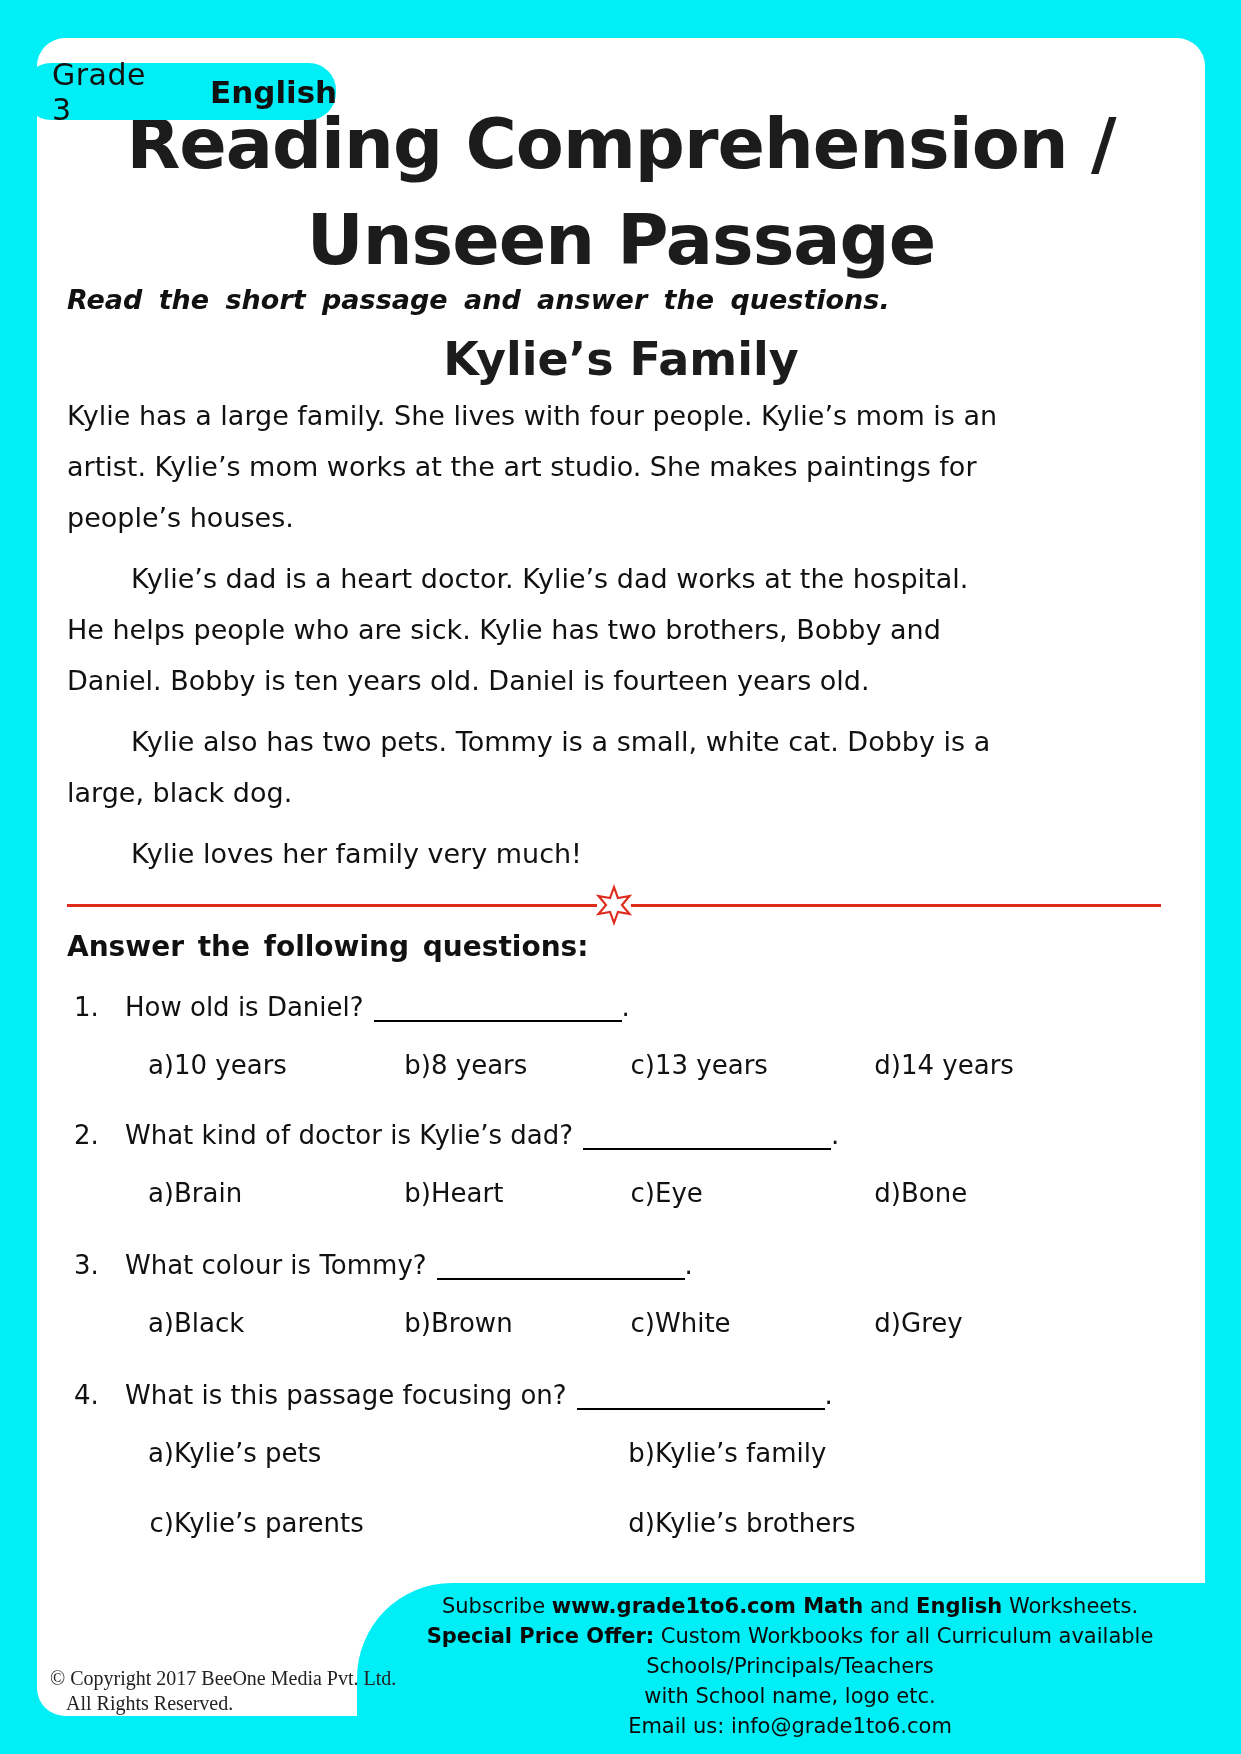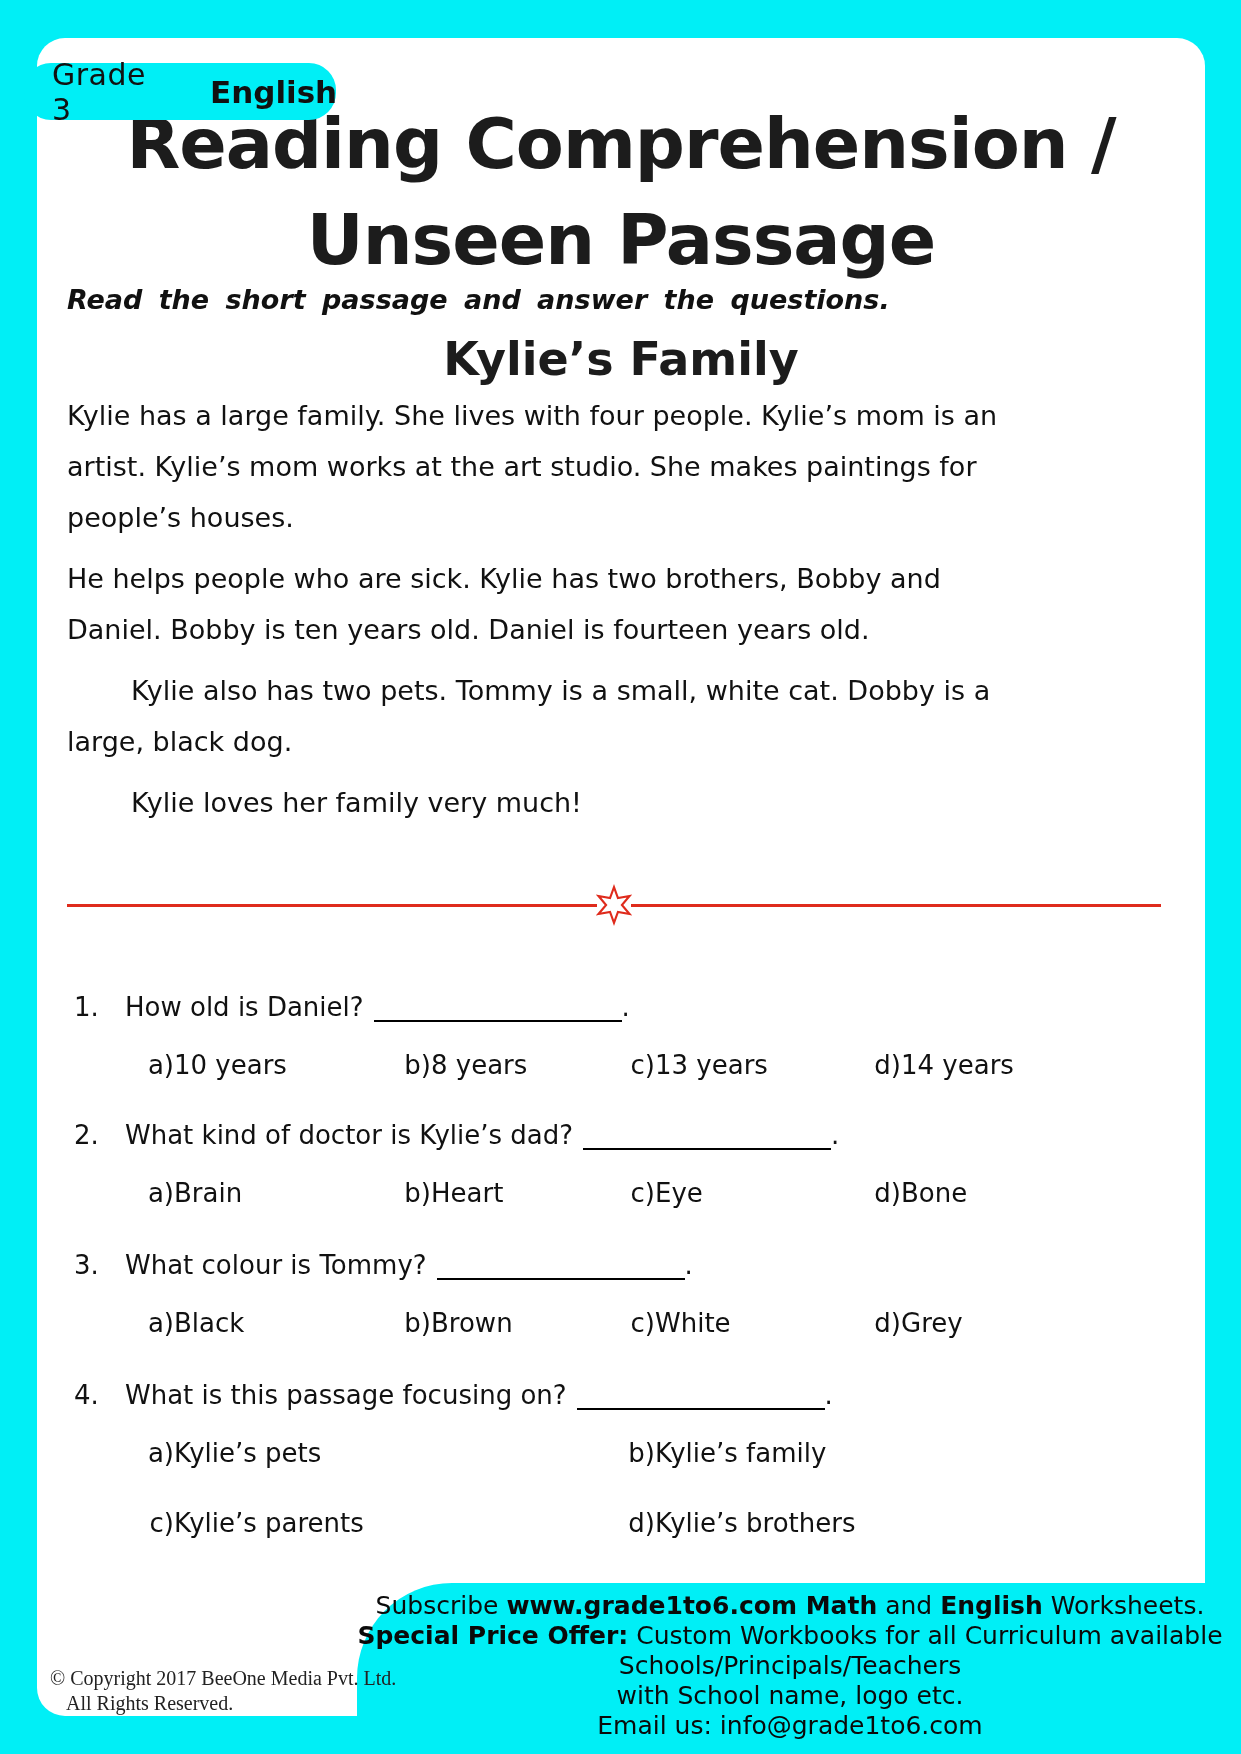--- a/index.html
+++ b/index.html
@@ -67,21 +67,21 @@
   .q-opts.row2{margin-top:36px;}
   .opt{position:absolute;top:0;white-space:nowrap;}
   .pos-a{left:54px;} .pos-b{left:311px;} .pos-c{left:535px;} .pos-d{left:781px;}
   .pos-col2{left:535px;}
   .opt-letter{display:inline-block;min-width:46px;}
   
   .footer{
     position:absolute;left:357px;top:1583px;right:0;bottom:0;
     background:#00EFF6;border-top-left-radius:95px;
     text-align:center;padding:8px 18px 0 0;box-sizing:border-box;
-    font-size:25px;line-height:30px;color:#0a0a0a;
+    font-size:21px;line-height:30px;color:#0a0a0a;
   }
   .footer .b{font-weight:bold;}
   
   .copyright{
     position:absolute;left:50px;top:1666px;
     font-family:"Liberation Serif", serif;font-size:20px;line-height:25px;color:#222;
   }
   .copyright .cline2{padding-left:16px;}
 </style>
 </head>
@@ -100,40 +100,42 @@
 
     <div class="passage-heading">Kylie’s Family</div>
 
     <div class="passage">
       <div class="para">
         <div class="line">Kylie has a large family. She lives with four people. Kylie’s mom is an</div>
         <div class="line">artist. Kylie’s mom works at the art studio. She makes paintings for</div>
         <div class="line">people’s houses.</div>
       </div>
       <div class="para">
+        <div class="line indent">Kylie’s dad is a heart doctor. Kylie’s dad works at the hospital.</div>
         <div class="line">He helps people who are sick. Kylie has two brothers, Bobby and</div>
         <div class="line">Daniel. Bobby is ten years old. Daniel is fourteen years old.</div>
       </div>
       <div class="para">
         <div class="line indent">Kylie also has two pets. Tommy is a small, white cat. Dobby is a</div>
         <div class="line">large, black dog.</div>
       </div>
       <div class="para">
         <div class="line indent">Kylie loves her family very much!</div>
       </div>
     </div>
 
     <div class="divider">
       <div class="d-line"></div>
       <svg width="38" height="46" viewBox="0 0 36 36">
         <polygon points="18,1 14.25,11.5 3.3,9.5 10.5,18 3.3,26.5 14.25,24.5 18,35 21.75,24.5 32.7,26.5 25.5,18 32.7,9.5 21.75,11.5" fill="#ffffff" stroke="#DF2B1C" stroke-width="2" stroke-linejoin="miter"></polygon>
       </svg>
       <div class="d-line"></div>
     </div>
 
+    <div class="answers-header">Answer the following questions:</div>
 
     <div class="q q1">
       <div class="q-line">
         <span class="q-num">1.</span><span>How old is Daniel?</span><span class="blank"></span><span>.</span>
       </div>
       <div class="q-opts">
         <span class="opt pos-a"><span class="opt-letter">a)</span><span>10 years</span></span>
         <span class="opt pos-b"><span class="opt-letter">b)</span><span>8 years</span></span>
         <span class="opt pos-c"><span class="opt-letter">c)</span><span>13 years</span></span>
         <span class="opt pos-d"><span class="opt-letter">d)</span><span>14 years</span></span>

